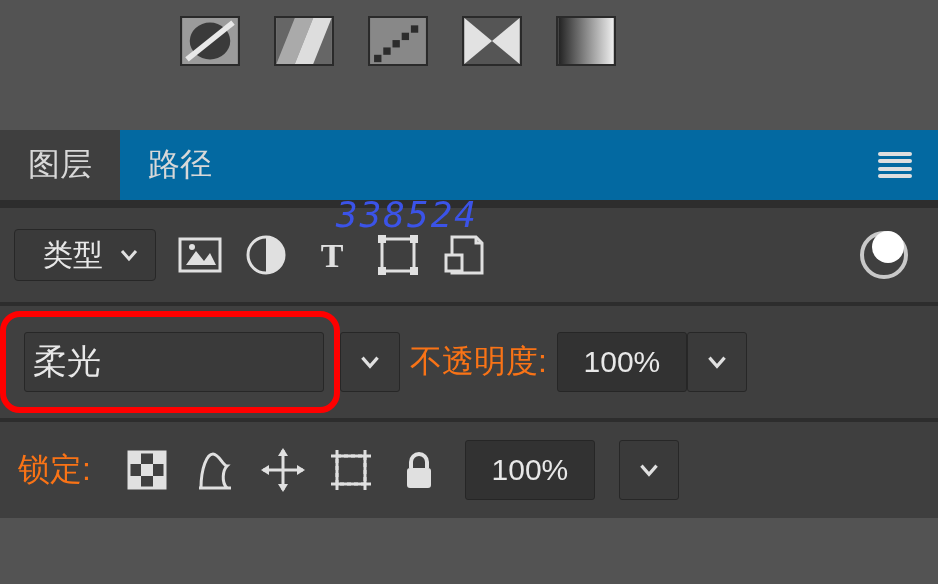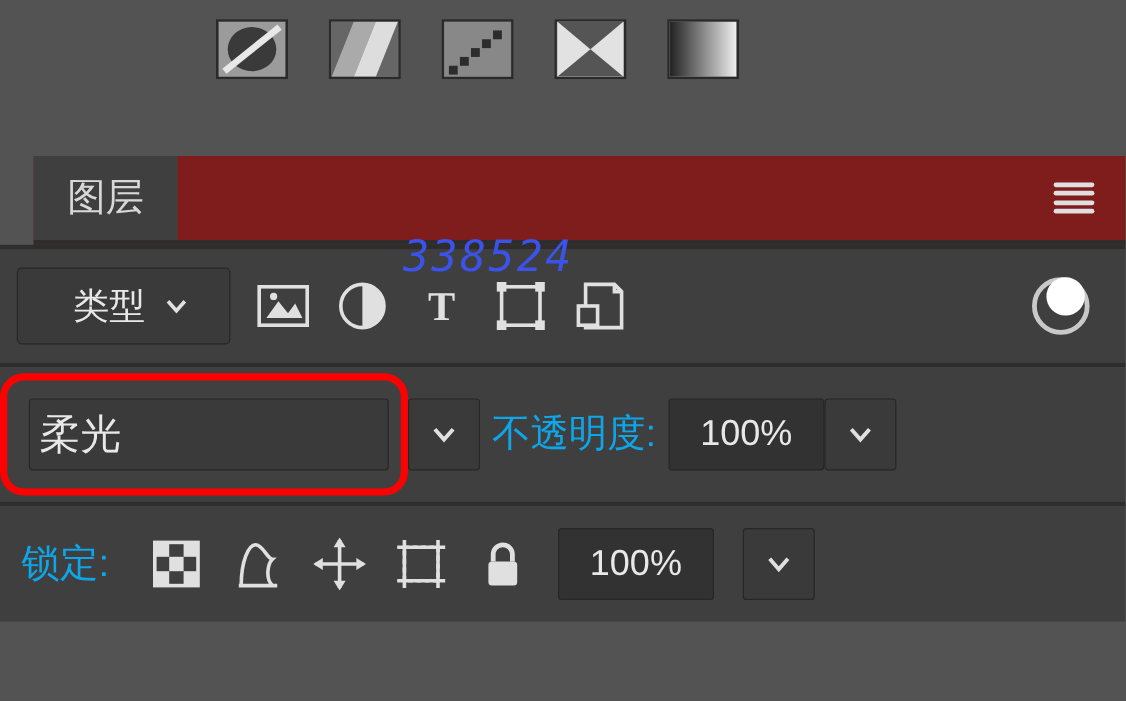--- a/index.html
+++ b/index.html
@@ -32,24 +32,23 @@
   }
   .thumb svg { width: 100%; height: 100%; display: block; }
 
   .spacer1 { height: 48px; }
 
   
   .tab-row {
     display: flex;
     align-items: stretch;
     height: 74px;
-    background: #7f1d1d;
+    background: #0369a1;
     border-bottom: 4px solid #2d2d2d;
     position: relative;
-    margin-left: 28px;
   }
   .tab {
     display: flex;
     align-items: center;
     justify-content: center;
     padding: 0 28px;
     font-size: 32px;
     color: #d8d8d8;
     cursor: pointer;
   }
@@ -73,22 +72,22 @@
     align-items: center;
     background: #3f3f3f;
     height: 94px;
     padding: 0 30px 0 14px;
     gap: 22px;
     position: relative;
   }
   .kind-drop {
     display: flex;
     align-items: center;
-    height: 64px;
-    padding: 0 32px;
+    height: 52px;
+    padding: 0 14px;
     background: #3a3a3a;
     border: 1px solid #272727;
     border-radius: 4px;
     gap: 14px;
     font-size: 30px;
     cursor: pointer;
   }
   .chev {
     width: 24px; height: 24px;
     display: flex; align-items: center; justify-content: center;
@@ -159,21 +158,21 @@
   .chevbox {
     width: 60px; height: 60px;
     background: #3a3a3a;
     border: 1px solid #272727;
     border-radius: 3px;
     display: flex; align-items: center; justify-content: center;
     cursor: pointer;
   }
   .label {
     font-size: 32px;
-    color: #0ea5e9;
+    color: #f97316;
     padding: 0 10px;
   }
   .numbox {
     width: 130px; height: 60px;
     background: #323232;
     border: 1px solid #262626;
     border-radius: 3px;
     display: flex; align-items: center; justify-content: center;
     font-size: 30px;
     color: #e8e8e8;
@@ -248,20 +247,21 @@
           </defs>
           <rect width="60" height="50" fill="url(#g5)"></rect>
         </svg>
     </div>
   </div>
 
   <div class="spacer1"></div>
 
   <div class="tab-row">
     <div class="tab active">图层</div>
+    <div class="tab">路径</div>
     <div class="tab-menu">
       <span></span>
         <span></span>
         <span></span>
         <span></span>
     </div>
   </div>
 
   <div class="row-divider"></div>
 

